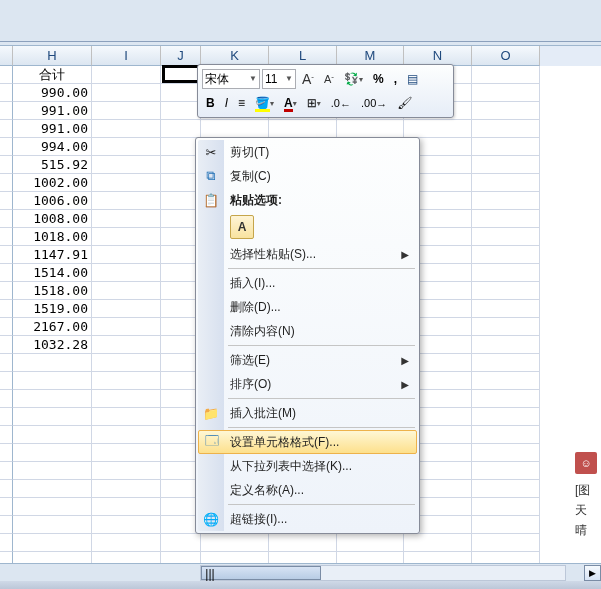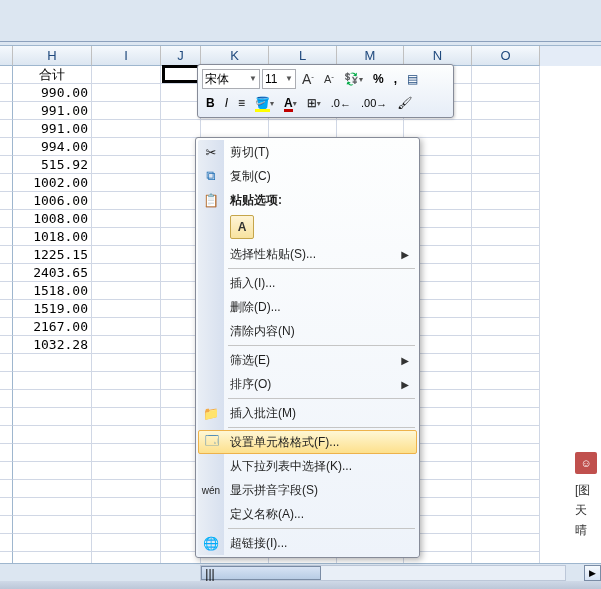--- a/index.html
+++ b/index.html
@@ -174,32 +174,32 @@
         <div class="cell" style="width: 69px;"></div>
         <div class="cell" style="width: 40px;"></div>
         <div class="cell" style="width: 68px;"></div>
         <div class="cell" style="width: 68px;"></div>
         <div class="cell" style="width: 67px;"></div>
         <div class="cell" style="width: 68px;"></div>
         <div class="cell" style="width: 68px;"></div>
       </div>
       <div class="grid-row">
         <div class="cell" style="width: 13px; border-right: 1px solid rgb(158, 182, 206);"></div>
-        <div class="cell" style="width: 79px;">1225.15</div>
-        <div class="cell" style="width: 69px;"></div>
-        <div class="cell" style="width: 40px;"></div>
-        <div class="cell" style="width: 68px;"></div>
-        <div class="cell" style="width: 68px;"></div>
-        <div class="cell" style="width: 67px;"></div>
-        <div class="cell" style="width: 68px;"></div>
-        <div class="cell" style="width: 68px;"></div>
-      </div>
-      <div class="grid-row">
-        <div class="cell" style="width: 13px; border-right: 1px solid rgb(158, 182, 206);"></div>
-        <div class="cell" style="width: 79px;">2403.65</div>
+        <div class="cell" style="width: 79px;">1147.91</div>
+        <div class="cell" style="width: 69px;"></div>
+        <div class="cell" style="width: 40px;"></div>
+        <div class="cell" style="width: 68px;"></div>
+        <div class="cell" style="width: 68px;"></div>
+        <div class="cell" style="width: 67px;"></div>
+        <div class="cell" style="width: 68px;"></div>
+        <div class="cell" style="width: 68px;"></div>
+      </div>
+      <div class="grid-row">
+        <div class="cell" style="width: 13px; border-right: 1px solid rgb(158, 182, 206);"></div>
+        <div class="cell" style="width: 79px;">1514.00</div>
         <div class="cell" style="width: 69px;"></div>
         <div class="cell" style="width: 40px;"></div>
         <div class="cell" style="width: 68px;"></div>
         <div class="cell" style="width: 68px;"></div>
         <div class="cell" style="width: 67px;"></div>
         <div class="cell" style="width: 68px;"></div>
         <div class="cell" style="width: 68px;"></div>
       </div>
       <div class="grid-row">
         <div class="cell" style="width: 13px; border-right: 1px solid rgb(158, 182, 206);"></div>
@@ -465,24 +465,20 @@
     </div>
     <div class="ctx-sep"></div>
     <div class="ctx-item highlighted">
       <span class="ctx-icon" style="color:#1f6fb5">🗔</span>
       <span>设置单元格格式(F)...</span>
     </div>
     <div class="ctx-item">
       <span>从下拉列表中选择(K)...</span>
     </div>
     <div class="ctx-item">
-      <span class="ctx-icon" style="font-size:10px">wén<br></span>
-      <span>显示拼音字段(S)</span>
-    </div>
-    <div class="ctx-item">
       <span>定义名称(A)...</span>
     </div>
     <div class="ctx-sep"></div>
     <div class="ctx-item">
       <span class="ctx-icon" style="color:#1f6fb5">🌐</span>
       <span>超链接(I)...</span>
     </div>
   </div>
 </div>
 

